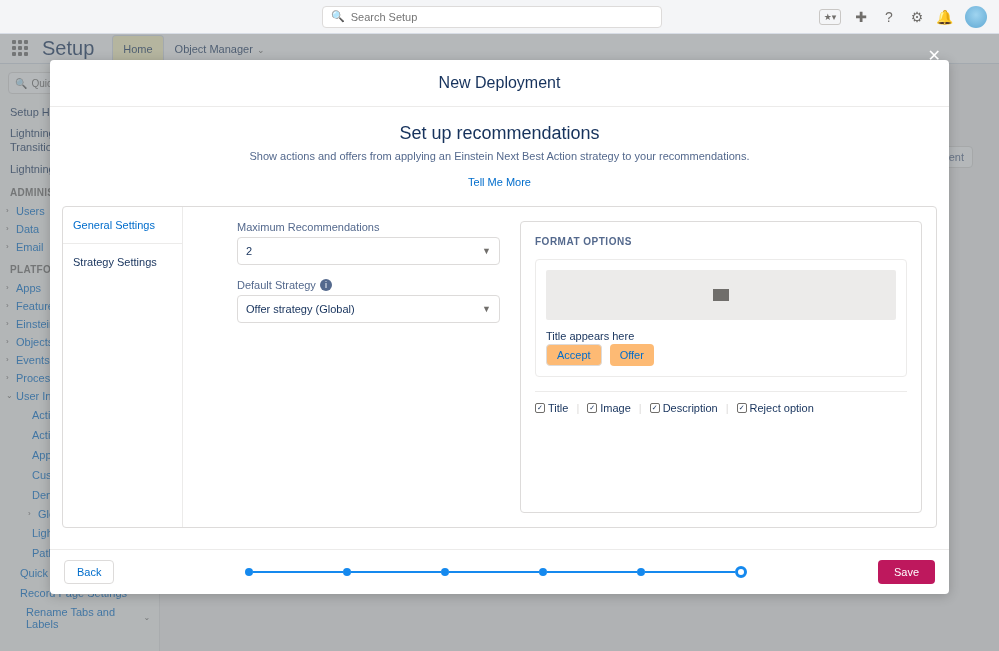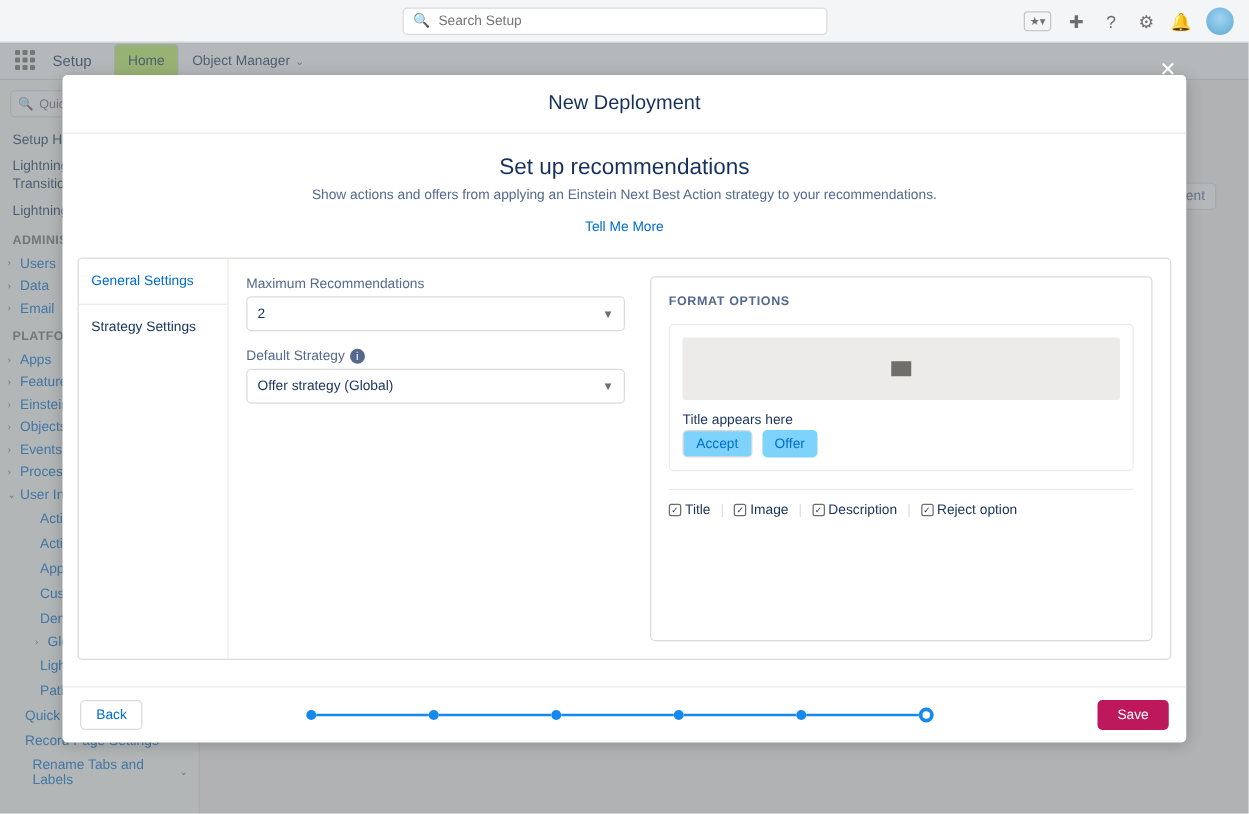--- a/index.html
+++ b/index.html
@@ -10,23 +10,23 @@
 .search-box .si { color: #706e6b; font-size: 11px; margin-right: 6px; }
 .search-box input { border: none; outline: none; font-size: 11px; color: #706e6b; width: 100%; }
 .top-icons { margin-left: auto; display: flex; gap: 12px; align-items: center; color: #706e6b; }
 .top-icons .ico { width: 16px; height: 16px; display: flex; align-items: center; justify-content: center; font-size: 14px; cursor: pointer; }
 .top-icons .pill { width: 22px; height: 16px; border: 1px solid #c9c7c5; border-radius: 3px; display:flex;align-items:center;justify-content:center;font-size:9px;color:#706e6b; cursor:pointer; }
 .avatar { width: 22px; height: 22px; border-radius: 50%; background: radial-gradient(circle at 50% 40%, #9fd4f0, #5fa8d3); cursor:pointer; }
 
 .navbar { height: 30px; background: #fff; border-bottom: 1px solid #d8dde6; display: flex; align-items: center; padding: 0 12px; }
 .waffle { width: 18px; height: 18px; display: grid; grid-template-columns: repeat(3,4px); grid-template-rows: repeat(3,4px); gap: 2px; margin-right: 12px; cursor:pointer; }
 .waffle div { background: #706e6b; border-radius: 1px; }
-.app-title { font-size: 12px; color: #16325c; margin-right: 18px; }
+.app-title { font-size: 20px; color: #16325c; margin-right: 18px; }
 .nav-tab { font-size: 11px; color: #16325c; padding: 7px 10px; border: 1px solid transparent; cursor:pointer; }
-.nav-tab.active { border: 1px solid #d8dde6; border-bottom: 1px solid #fff; border-radius: 4px 4px 0 0; background:#bef264; }
+.nav-tab.active { border: 1px solid #d8dde6; border-bottom: 1px solid #fff; border-radius: 4px 4px 0 0; background:#fef9c3; }
 .nav-tab .chev { margin-left:4px; font-size:9px;color:#706e6b; }
 
 .left-sidebar { position: absolute; left: 0; top: 64px; width: 160px; height: 587px; background: #fafaf9; border-right: 1px solid #e5e5e5; padding: 8px 0; font-size: 11px; color: #16325c; overflow:hidden; }
 .ls-search { margin: 0 8px 8px; height: 22px; border: 1px solid #dddbda; border-radius: 4px; display:flex;align-items:center;padding:0 6px;background:#fff; }
 .ls-search span { color:#706e6b;font-size:10px;margin-right:4px; }
 .ls-item { padding: 4px 10px; color: #006dcc; cursor:pointer; white-space:nowrap; overflow:hidden; text-overflow:ellipsis; }
 .ls-item.muted { color:#16325c; }
 .ls-head { padding: 8px 10px 4px; color:#706e6b; font-size:10px; font-weight:600; letter-spacing:0.3px; }
 .ls-row { display:flex;align-items:center; padding: 3px 6px; cursor:pointer; }
 .ls-row .ar { width:10px;font-size:8px;color:#706e6b; }
@@ -36,40 +36,40 @@
 .dim { position: absolute; left:0; top:34px; right:0; bottom:0; background: rgba(120,125,130,0.55); }
 
 .modal { position: absolute; left: 50px; right: 50px; top: 60px; height: 534px; background: #fff; border-radius: 4px; box-shadow: 0 2px 12px rgba(0,0,0,0.2); display:flex; flex-direction:column; }
 .modal-close { position:absolute; right:8px; top:-14px; color:#fff; font-size:16px; cursor:pointer; }
 .m-title { text-align:center; padding: 14px 0; font-size: 16px; color:#16325c; border-bottom:1px solid #ecebea; }
 .m-body { flex:1; overflow:auto; }
 .m-head2 { text-align:center; font-size:18px; color:#16325c; padding: 16px 0 6px; }
 .m-sub { text-align:center; font-size:11px; color:#54698d; }
 .m-link { text-align:center; font-size:11px; color:#006dcc; padding: 14px 0 18px; cursor:pointer; }
 
-.panel { margin: 0 12px; border:1px solid #dddbda; border-radius:4px; display:flex; height: 322px; background:#fff; }
+.panel { margin: 0 12px; border:1px solid #dddbda; border-radius:4px; display:flex; height: 322px; background:#fff;gap:40px; }
 .p-side { width: 120px; border-right:1px solid #ecebea; display:flex;flex-direction:column; }
 .p-tab { padding: 12px 10px; font-size: 11px; cursor:pointer; color:#16325c; }
 .p-tab.active { color:#006dcc; border-bottom:1px solid #ecebea; }
 .p-main { flex:1; padding: 14px; display:flex; gap: 20px; }
 .p-left { flex:1; }
 .fld-lbl { font-size:11px; color:#54698d; margin-bottom:4px; display:flex;align-items:center;gap:4px;text-align:right; }
 .info-dot { width:12px;height:12px;border-radius:50%;background:#54698d;color:#fff;font-size:9px;display:flex;align-items:center;justify-content:center; }
 .sel { width:100%; height:28px; border:1px solid #dddbda; border-radius:4px; padding:0 8px; font-size:11px; color:#16325c; display:flex;align-items:center;justify-content:space-between; cursor:pointer; margin-bottom:14px; background:#fff; }
 .sel .dd { font-size:9px;color:#706e6b; }
 
 .p-right { width: 402px; border:1px solid #dddbda; border-radius:4px; padding: 14px; }
 .fo-head { font-size:10px; font-weight:600; letter-spacing:0.5px; color:#54698d; margin-bottom:12px; }
 .card { border:1px solid #ecebea; border-radius:4px; padding:10px; margin-bottom:14px; }
 .img-ph { height:50px; background:#ecebea; border-radius:2px; display:flex;align-items:center;justify-content:center; margin-bottom:10px; }
 .img-ph svg { fill:#706e6b; }
 .card-t { font-size:11px; color:#16325c; margin-bottom:2px; }
 .card-d { font-size:10px; color:#706e6b; margin-bottom:10px; }
 .card-btns { display:flex; gap:8px; }
-.btn-s { border:1px solid #dddbda; border-radius:4px; padding:4px 10px; font-size:11px; color:#006dcc; background:#7dd3fc;cursor:pointer; }
+.btn-s { border:1px solid #dddbda; border-radius:4px; padding:4px 10px; font-size:11px; color:#006dcc; background:#fdba74;cursor:pointer; }
 .checks { display:flex; gap:8px; font-size:11px; color:#16325c; padding-top:4px; flex-wrap:wrap; border-top:1px solid #ecebea; margin-top:8px; padding-top:10px; }
 .chk { display:flex;align-items:center;gap:3px; }
 .chk .box { width:10px;height:10px;border:1px solid #706e6b;border-radius:2px;display:flex;align-items:center;justify-content:center;font-size:7px;color:#16325c;background:#fff; }
 
 .m-foot { border-top:1px solid #ecebea; padding: 10px 14px; display:flex; align-items:center; }
 .btn-back { border:1px solid #dddbda; border-radius:4px; padding:5px 12px; font-size:11px; color:#006dcc; background:#fff; cursor:pointer; }
 .btn-save { border:none; border-radius:4px; padding:6px 16px; font-size:11px; color:#fff; background:#be185d; cursor:pointer; margin-left:auto; }
 .steps { flex:1; display:flex; align-items:center; justify-content:center; gap:0; margin:0 40px; }
 .step-dot { width:8px;height:8px;border-radius:50%;background:#1589ee; }
 .step-dot.cur { width:12px;height:12px; border:3px solid #1589ee; background:#fff; }

